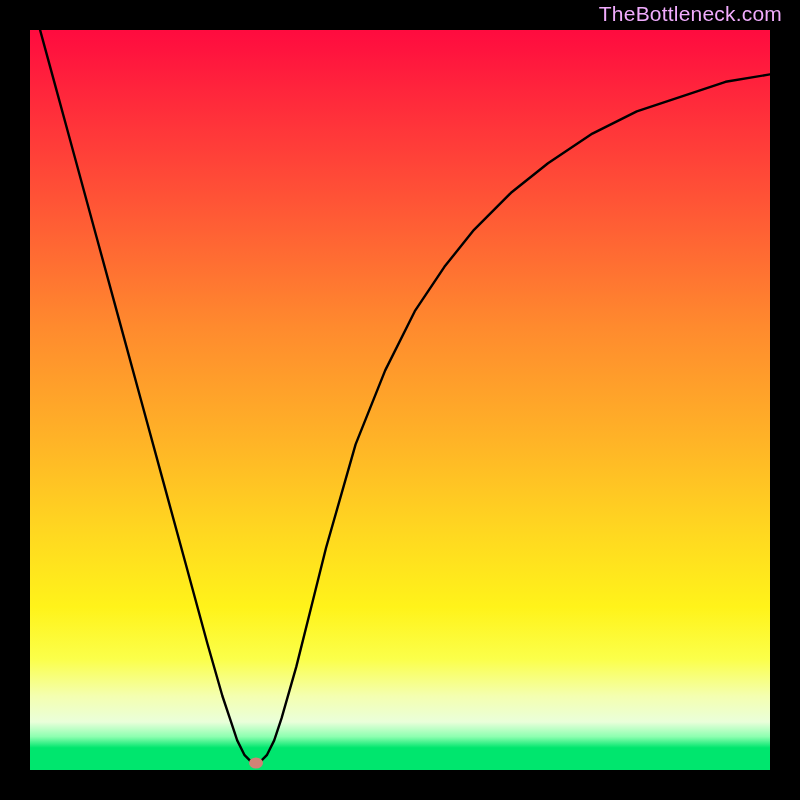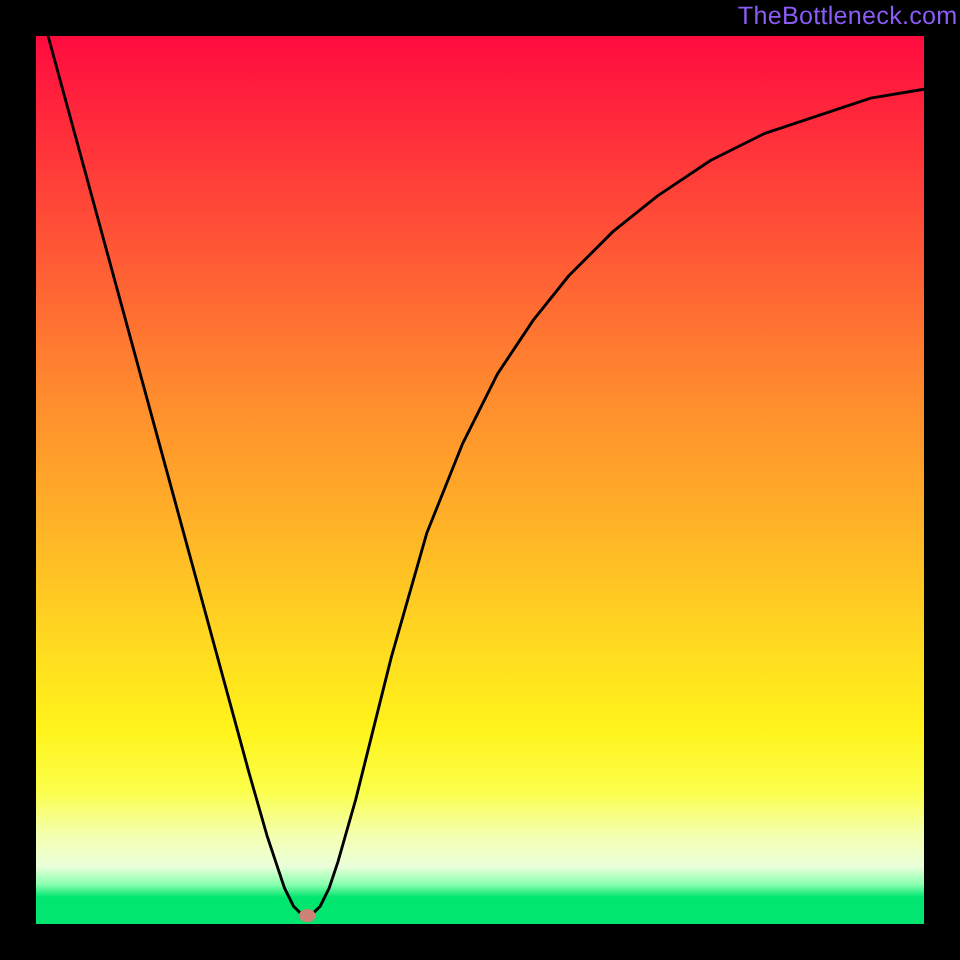--- a/index.html
+++ b/index.html
@@ -44,22 +44,22 @@
   svg.curve {
     position: absolute;
     left: 0;
     top: 0;
     width: 740px;
     height: 740px;
   }
   .watermark {
     position: absolute;
     top: 2px;
-    right: 2px;
-    color: #8b5cf6;
+    right: 18px;
+    color: #f0abfc;
     font-size: 21px;
     font-weight: 400;
     letter-spacing: 0.2px;
     user-select: none;
   }
   .marker {
     position: absolute;
     width: 14px;
     height: 11px;
     border-radius: 50%;

